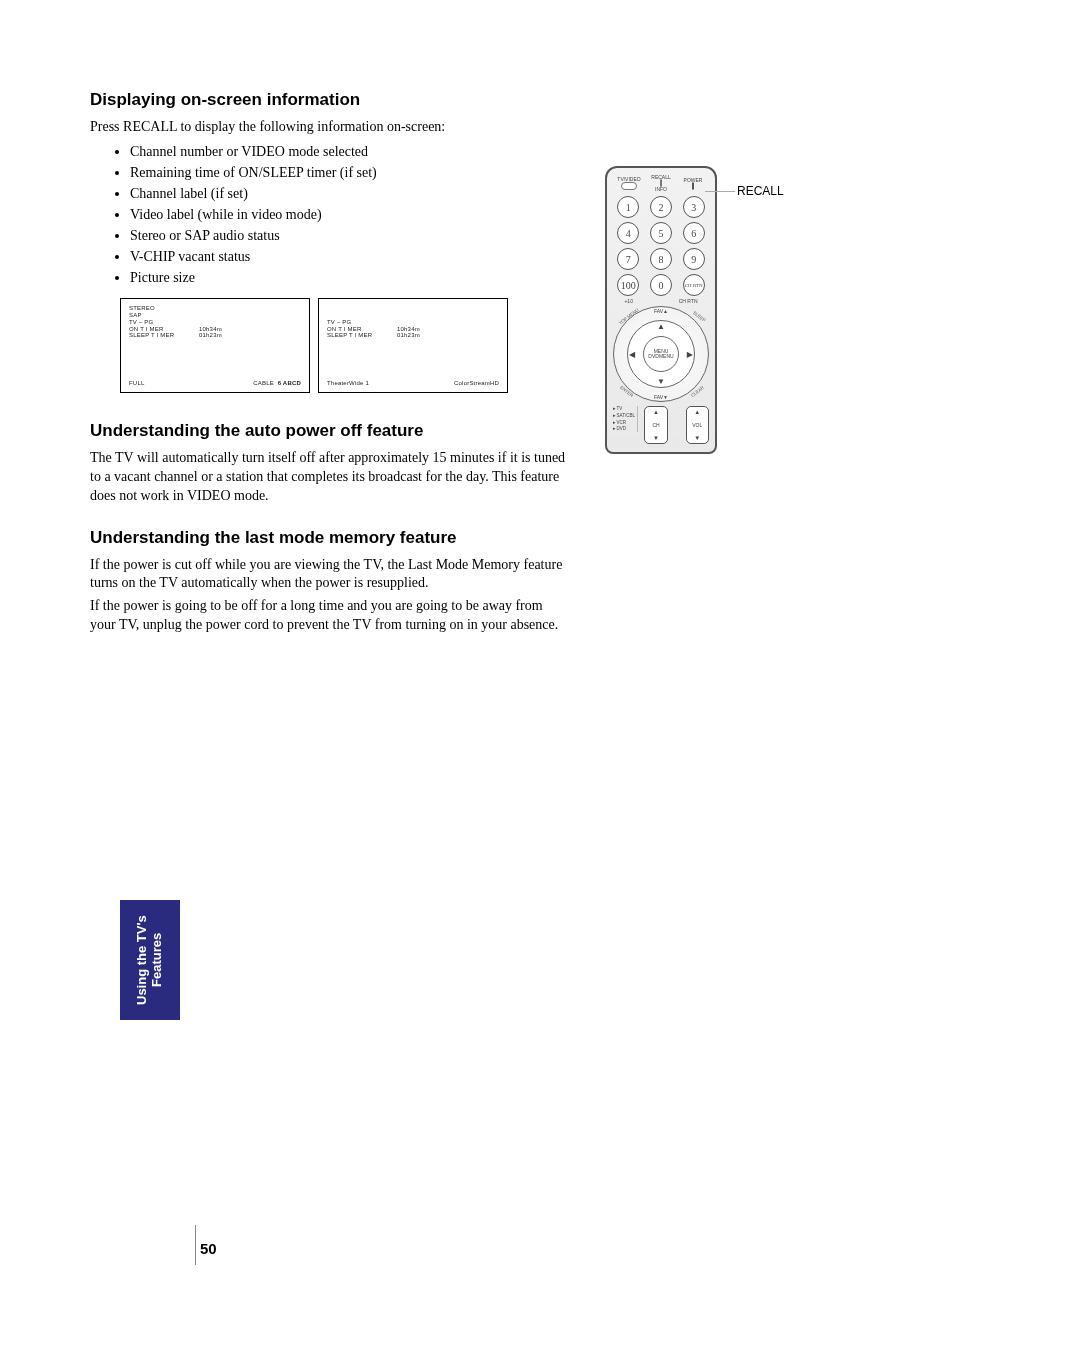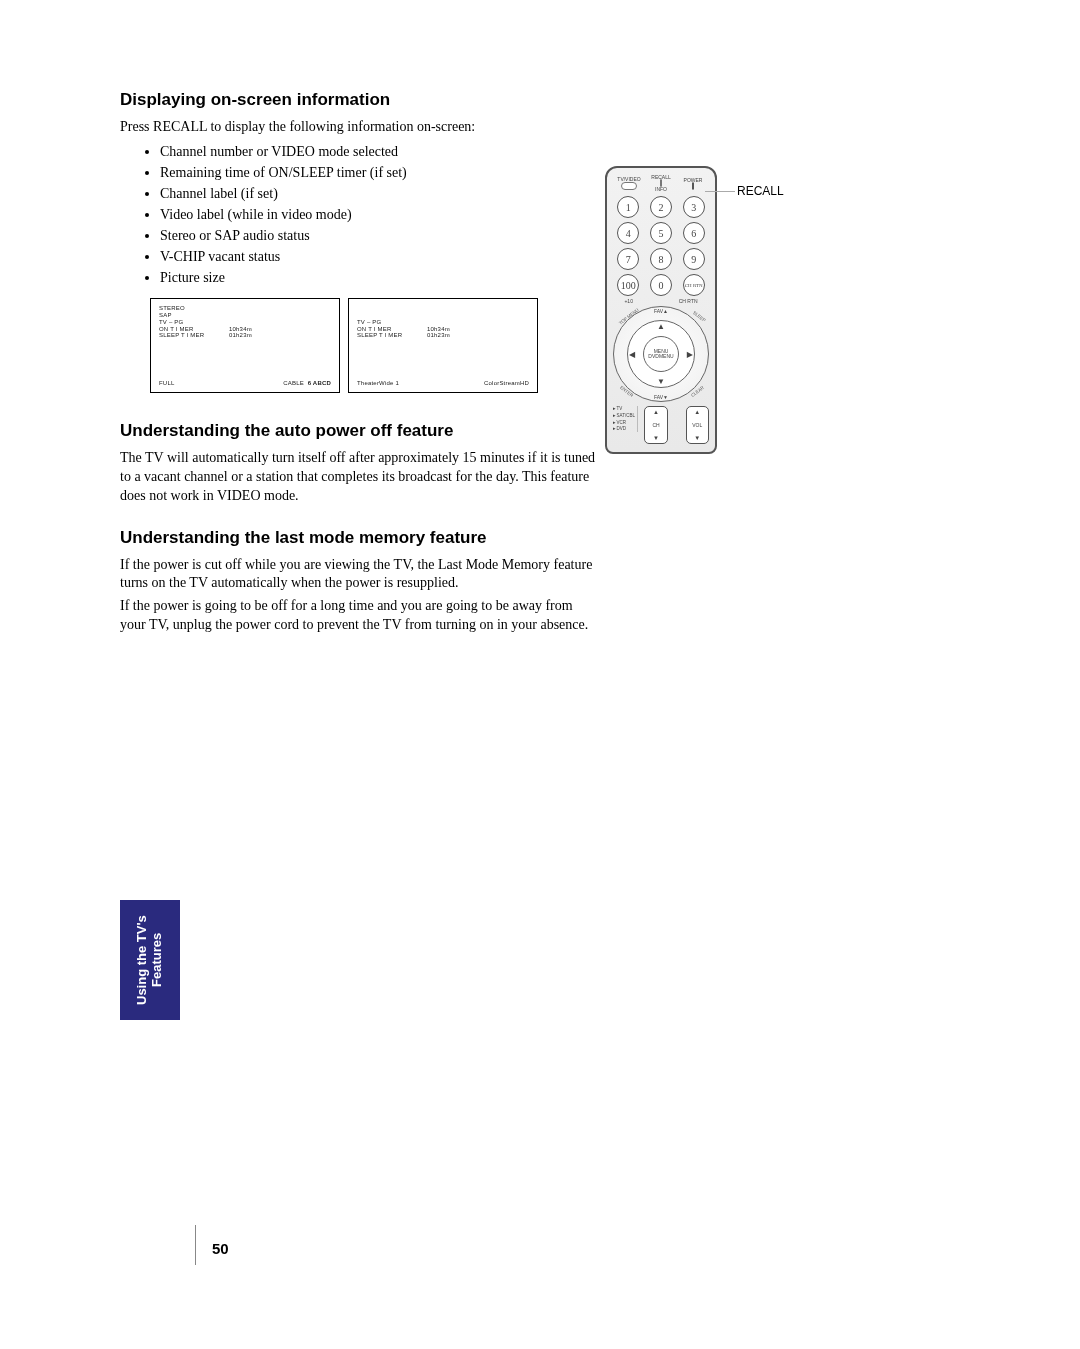--- a/index.html
+++ b/index.html
@@ -6,21 +6,21 @@
   body {
     width: 1080px;
     height: 1349px;
     background: #fff;
     font-family: Georgia, 'Times New Roman', serif;
     color: #000;
     position: relative;
   }
   .page {
     position: relative;
-    padding: 90px 0 0 120px;
+    padding: 90px 0 0 90px;
     width: 900px;
   }
   h3 {
     font-family: Arial, Helvetica, sans-serif;
     font-weight: bold;
     font-size: 17px;
     margin-bottom: 8px;
     color: #000;
   }
   p.body {
@@ -200,21 +200,21 @@
     display: flex;
     align-items: center;
     justify-content: center;
     writing-mode: vertical-rl;
     transform: rotate(180deg);
     text-align: center;
     line-height: 1.15;
   }
   .pagenum {
     position: absolute;
-    left: 212px;
+    left: 200px;
     top: 1240px;
     font-family: Arial, Helvetica, sans-serif;
     font-weight: bold;
     font-size: 15px;
   }
   .pagenum-rule {
     position:absolute;
     left:195px; top:1225px;
     width:1px; height:40px;
     background:#888;

